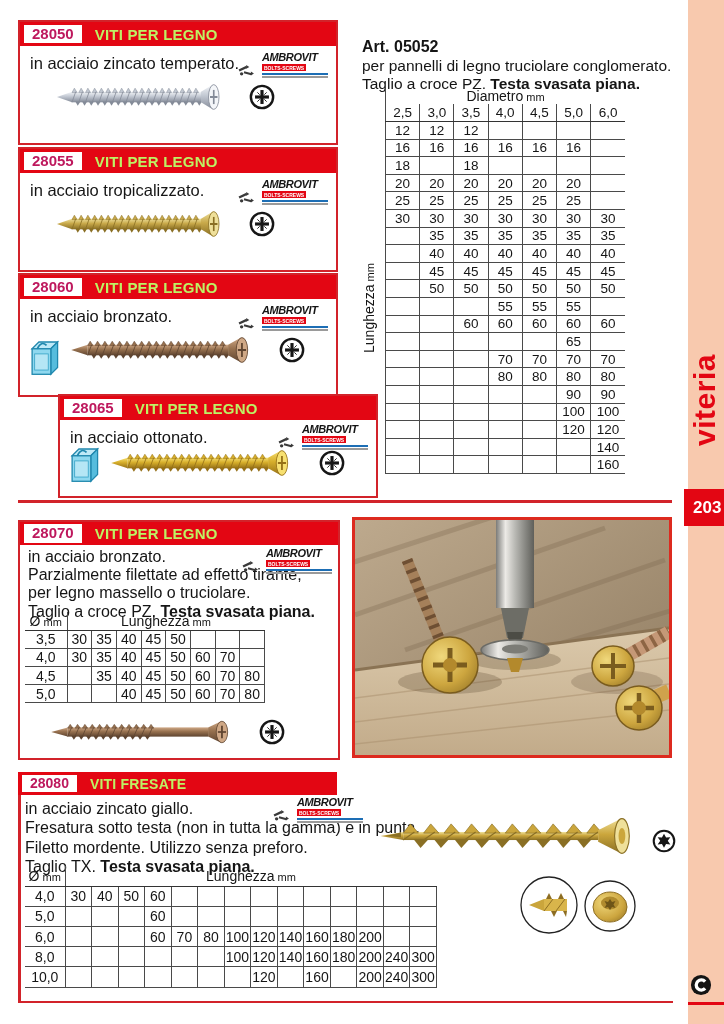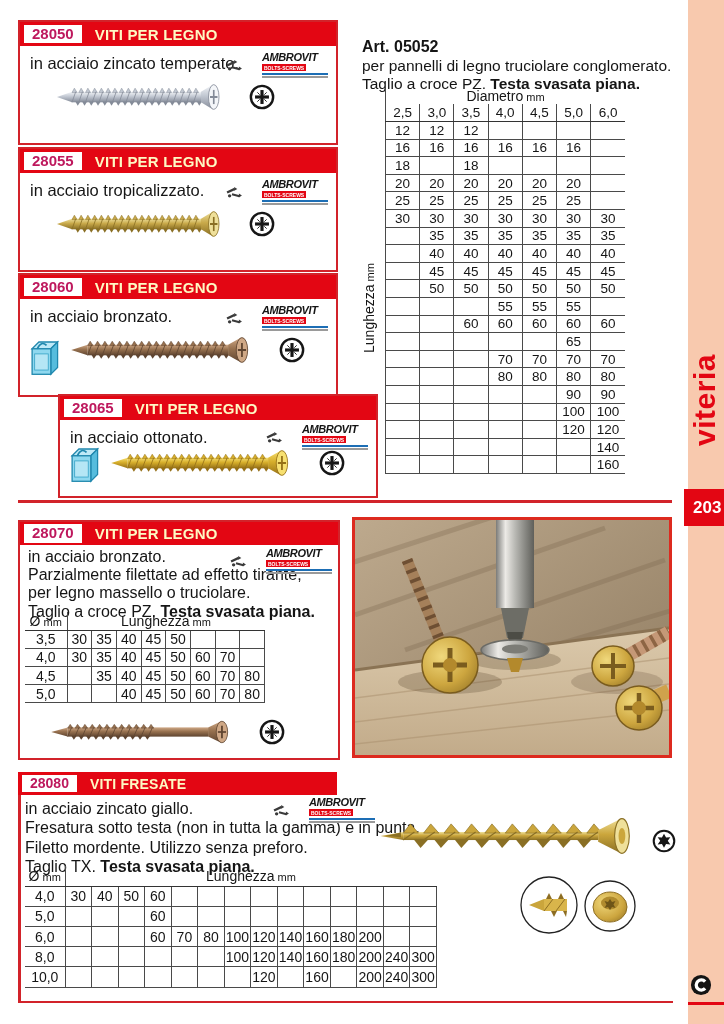--- a/index.html
+++ b/index.html
@@ -14,32 +14,32 @@
   .pagenum { position:absolute; left:684px; top:489px; width:40px; height:37px; background:#e30613;
              color:#fff; font-size:17px; font-weight:bold; line-height:37px; padding-left:9px; }
   .strip-underline { position:absolute; left:688px; top:1002px; width:36px; height:3px; background:#e30613; }
   .corner-logo { position:absolute; left:690px; top:974px; width:22px; height:22px; }
 
   
   .pbox { position:absolute; left:18px; width:320px; border:2px solid #d2232a; background:#fff; }
   .pbox-header { height:24px; background:#e30613; display:flex; align-items:center; }
   .pcode { background:#fff; color:#be185d; font-weight:bold; font-size:15px; padding:1px 8px;
            margin:2.5px 0 2.5px 4px; line-height:1.1; }
-  .ptitle { color:#fef9c3; font-weight:bold; font-size:15px; margin-left:13px; letter-spacing:0.2px; }
+  .ptitle { color:#bef264; font-weight:bold; font-size:15px; margin-left:13px; letter-spacing:0.2px; }
   .desc { position:absolute; left:10px; top:32px; font-size:16.5px; line-height:1.18; }
   .desc .dline { white-space:nowrap; }
   .b { font-weight:bold; }
   .screw-line { position:absolute; display:flex; align-items:center; gap:15px; }
   .screw { display:block; }
   .screw svg { display:block; }
   .drive-icon { width:26px; height:26px; flex:0 0 auto; }
   .pkg-icon { position:absolute; width:34px; height:44px; }
 
   
-  .brand { position:absolute; display:flex; gap:17px; align-items:center; }
+  .brand { position:absolute; display:flex; gap:5px; align-items:flex-end; }
   .b-ic { width:20px; height:16px; margin-top:1px; }
   .b-tx { display:block; width:66px; }
   .b-name { display:block; font-size:11px; font-weight:bold; font-style:italic; letter-spacing:-0.4px; line-height:1; }
   .b-tag { display:block; background:#e30613; color:#fff; font-size:5px; font-weight:bold;
            padding:0.5px 2px; width:max-content; margin-top:1px; line-height:1.2; }
   .b-bar { display:block; height:2.5px; background:#1d6eb5; margin-top:1.5px; width:100%; }
   .b-bar2 { display:block; height:1.5px; background:#9a9a9a; margin-top:1px; width:100%; }
 
   
   .art { position:absolute; left:362px; top:38px; width:312px; }

